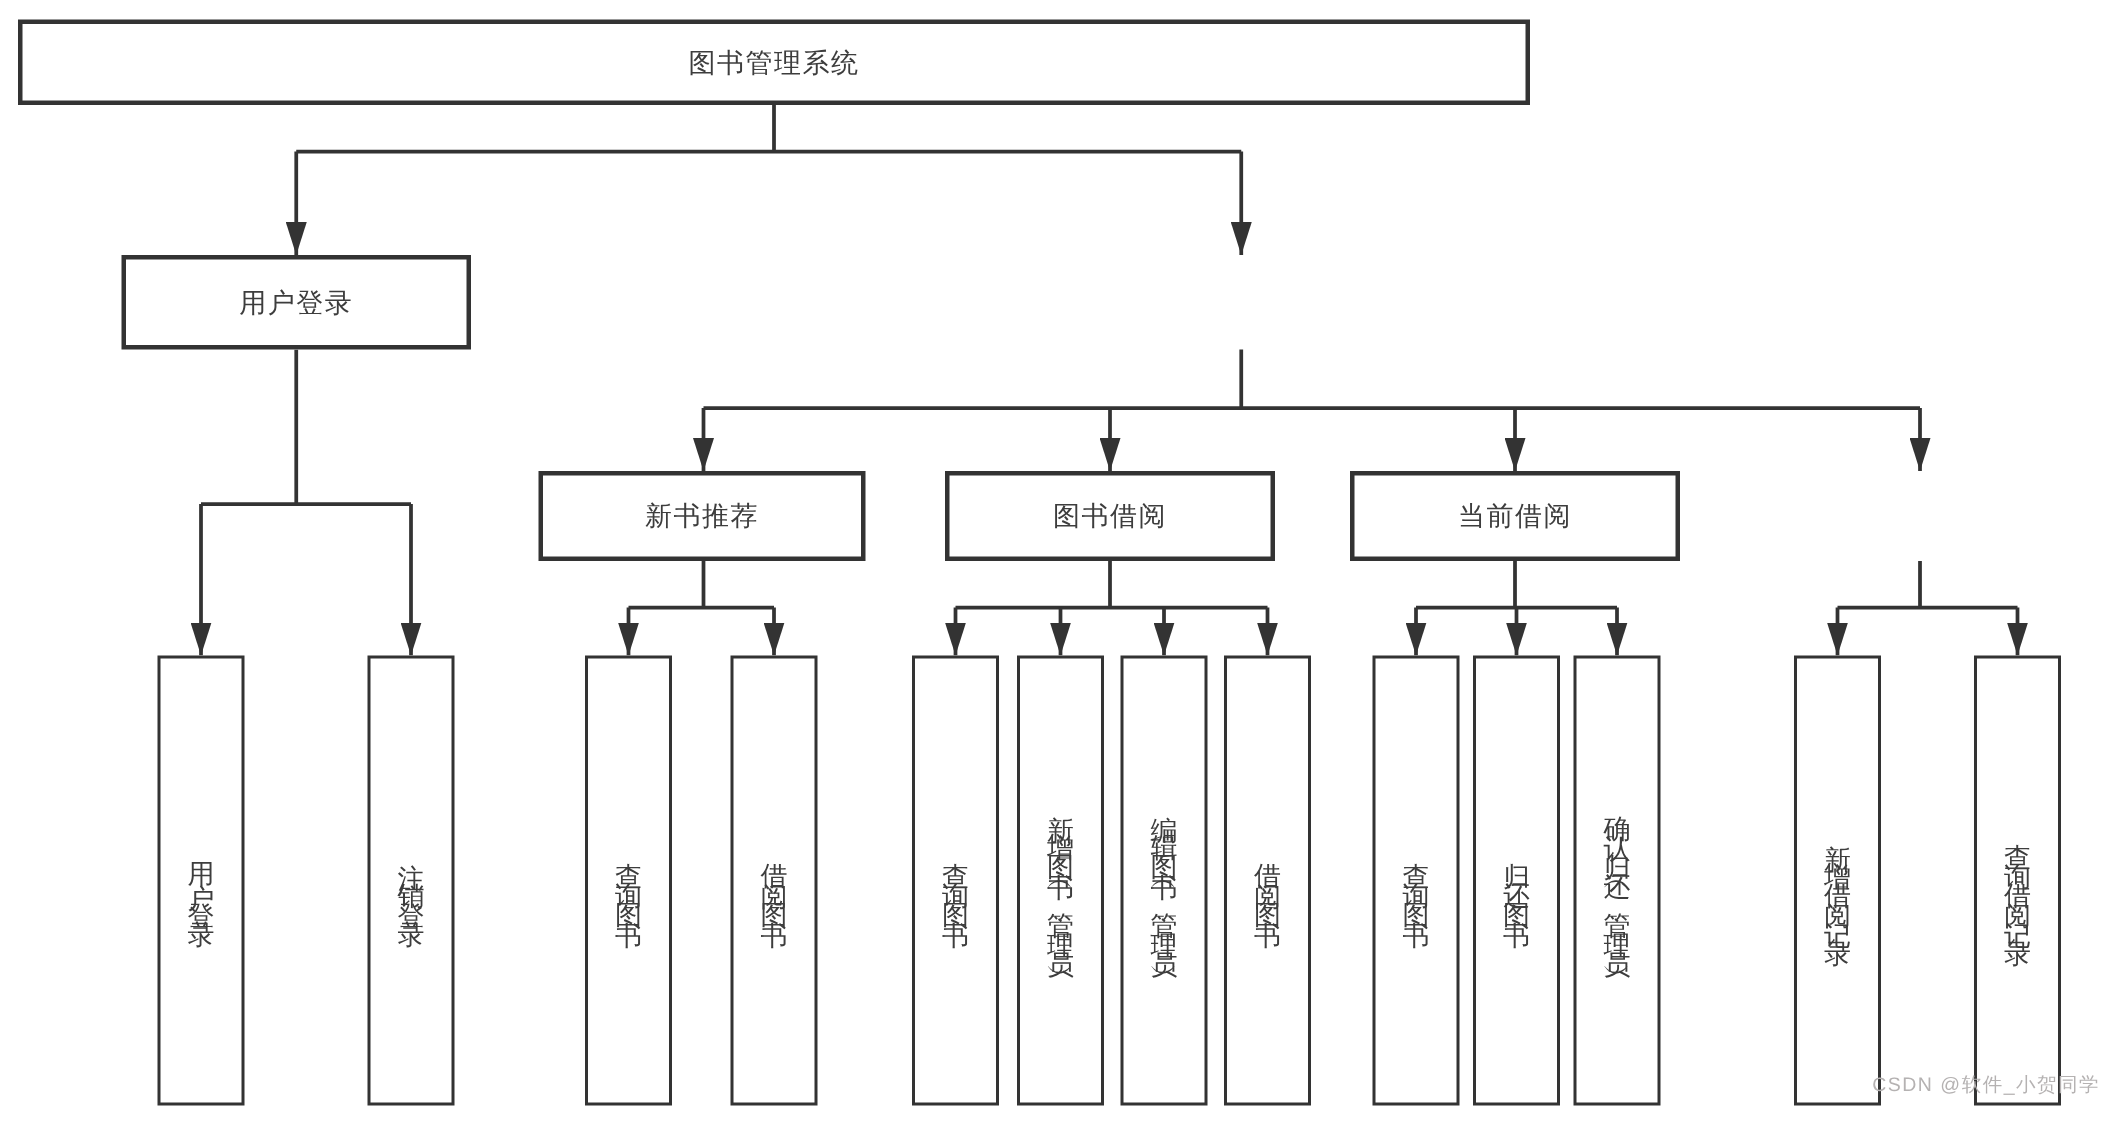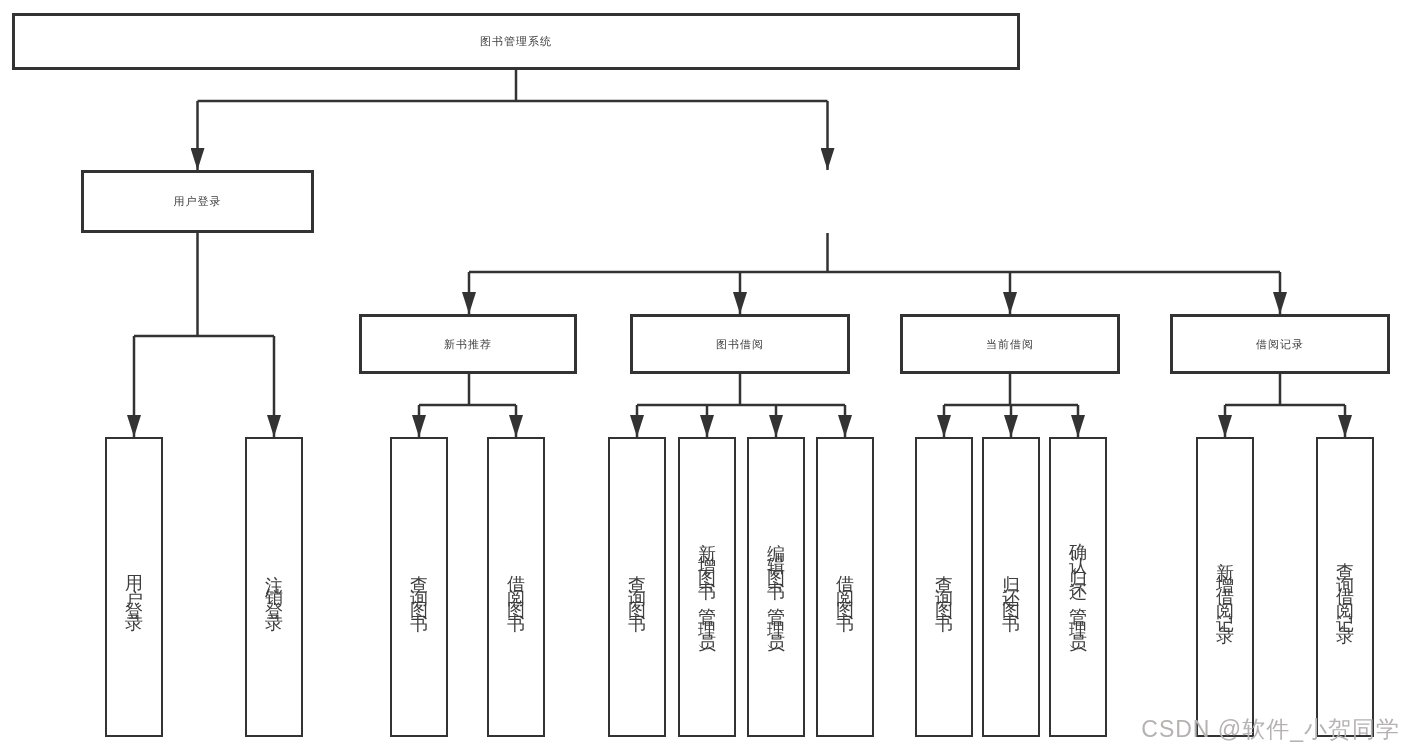--- a/index.html
+++ b/index.html
@@ -23,39 +23,39 @@
   }
   .node {
     position: absolute;
     box-sizing: border-box;
     background: #ffffff;
     border: 3px solid #333333;
     color: #3d3d3d;
     display: flex;
     align-items: center;
     justify-content: center;
-    font-size: 11px;
+    font-size: 18px;
     letter-spacing: 1px;
     z-index: 2;
     text-align: center;
   }
   .vnode {
     border-width: 2.5px;
     writing-mode: vertical-rl;
     text-orientation: mixed;
     font-size: 18px;
     letter-spacing: 13px;
     line-height: 1;
   }
   .watermark {
     position: absolute;
     right: 5px;
     top: 714px;
     z-index: 3;
-    font-size: 23px;
+    font-size: 13px;
     letter-spacing: 1px;
     color: #b5b2b2;
     white-space: nowrap;
   }
 </style>
 </head>
 <body>
 
 <div class="stage">
 
@@ -97,21 +97,20 @@
     </g>
   </svg>
 
   <div class="node" style="left:12px; top:13px; width:1008px; height:57px;">图书管理系统</div>
 
   <div class="node" style="left:81px; top:170px; width:233px; height:63px;">用户登录</div>
 
   <div class="node" style="left:359px; top:314px; width:218px; height:60px;">新书推荐</div>
   <div class="node" style="left:900px; top:314px; width:220px; height:60px;">当前借阅</div>
   <div class="node" style="left:630px; top:314px; width:220px; height:60px;">图书借阅</div>
-  <div class="node" style="left:1170px; top:314px; width:220px; height:60px;">借阅记录</div>
 
   <div class="node vnode" style="left:105px; top:437px; width:58px; height:300px;">用户登录</div>
   <div class="node vnode" style="left:245px; top:437px; width:58px; height:300px;">注销登录</div>
 
   <div class="node vnode" style="left:390px; top:437px; width:58px; height:300px;">查询图书</div>
   <div class="node vnode" style="left:487px; top:437px; width:58px; height:300px;">借阅图书</div>
 
   <div class="node vnode" style="left:608px; top:437px; width:58px; height:300px;">查询图书</div>
   <div class="node vnode" style="left:678px; top:437px; width:58px; height:300px;">新增图书（管理员）</div>
   <div class="node vnode" style="left:747px; top:437px; width:58px; height:300px;">编辑图书（管理员）</div>

